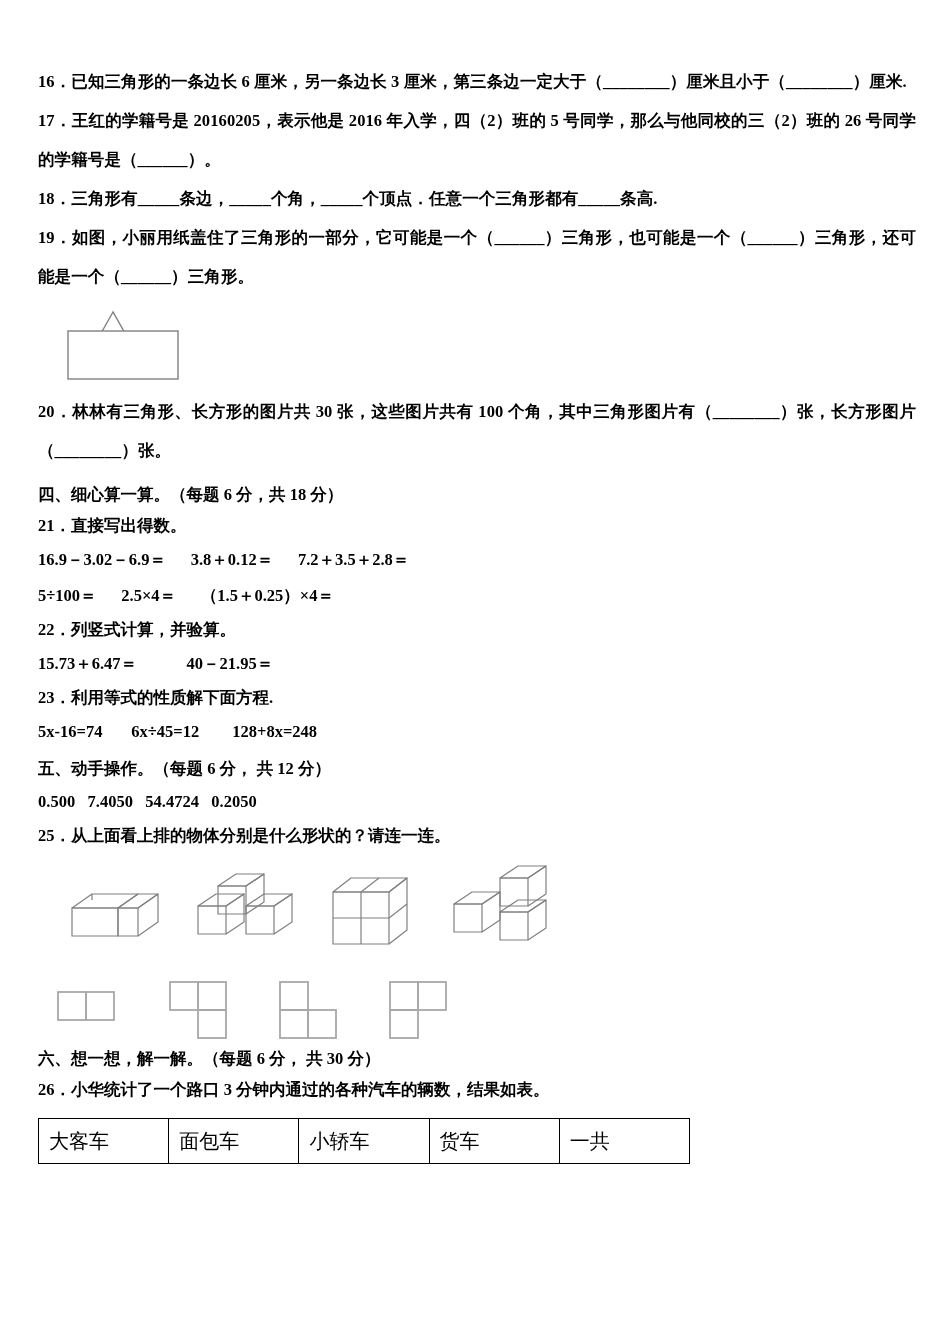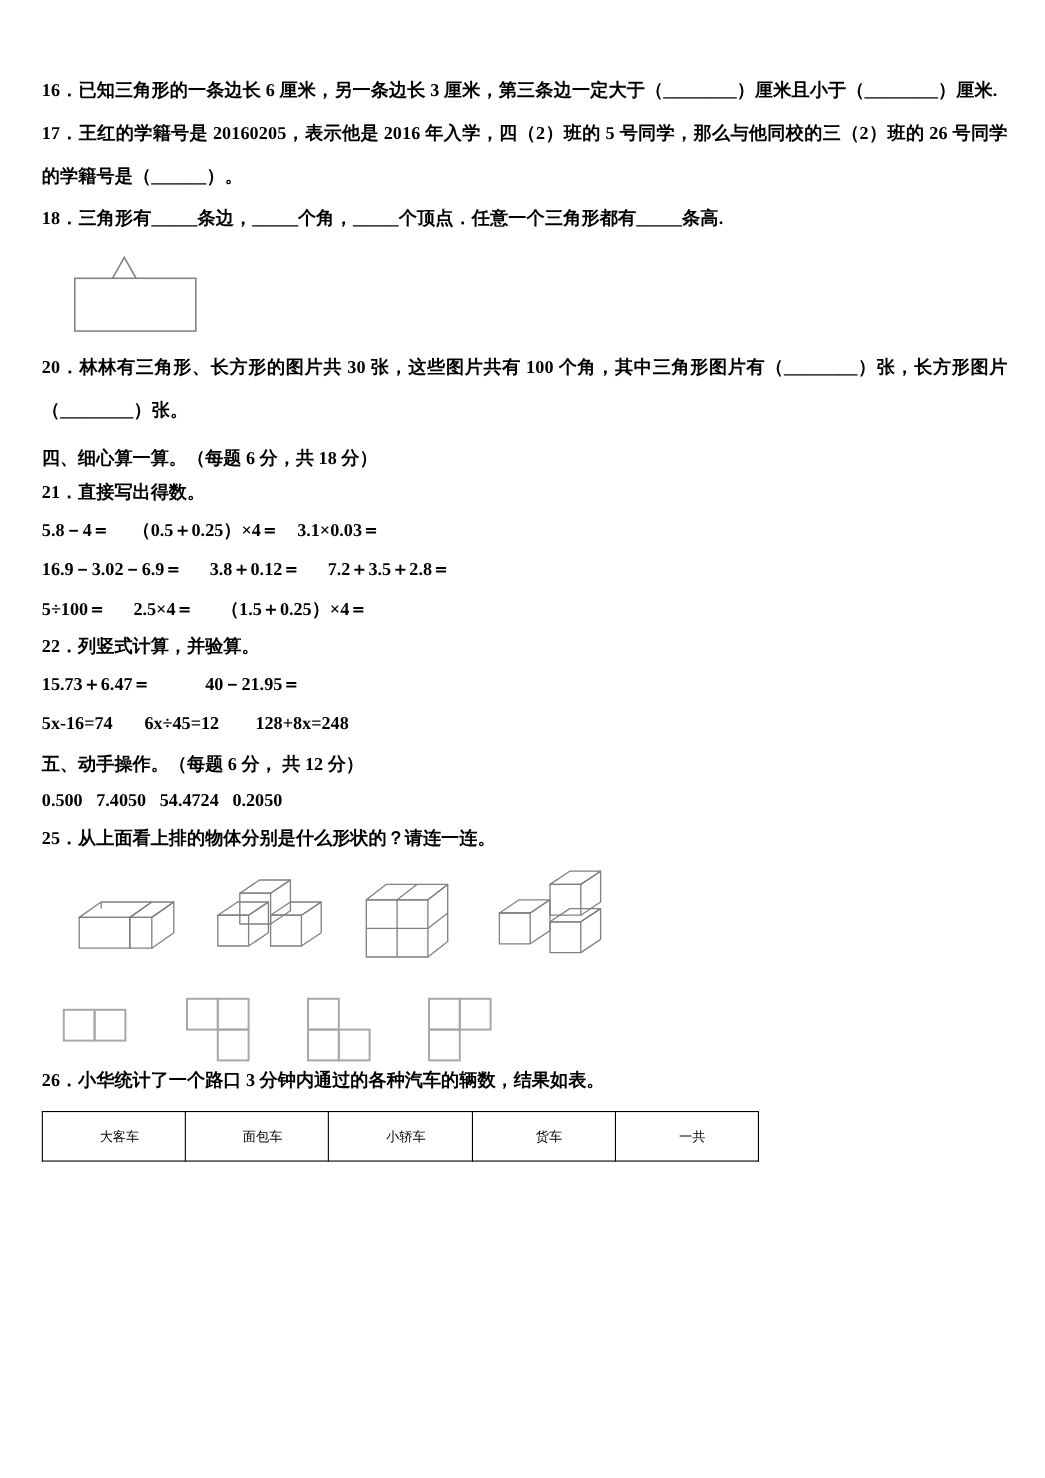--- a/index.html
+++ b/index.html
@@ -94,59 +94,59 @@
     border-collapse: collapse;
     margin-top: 12px;
     width: 652px;
     table-layout: fixed;
   }
   table.vehicle-table td {
     border: 1.3px solid #000;
     height: 44px;
     vertical-align: middle;
     padding: 0 0 0 10px;
-    font-size: 12px;
+    font-size: 20px;
     font-weight: normal;
     font-family: Liberation Sans, sans-serif;
-    text-align: center;
   }
 </style>
 </head>
 <body>
 
 <div class="page">
   <div class="content">
 
     <p class="q">16．已知三角形的一条边长 6 厘米，另一条边长 3 厘米，第三条边一定大于（________）厘米且小于（________）厘米.</p>
 
     <p class="q">17．王红的学籍号是 20160205，表示他是 2016 年入学，四（2）班的 5 号同学，那么与他同校的三（2）班的 26 号同学的学籍号是（______）。</p>
 
     <p class="q">18．三角形有_____条边，_____个角，_____个顶点．任意一个三角形都有_____条高.</p>
 
+    <p class="q">19．如图，小丽用纸盖住了三角形的一部分，它可能是一个（______）三角形，也可能是一个（______）三角形，还可能是一个（______）三角形。</p>
 
     <div class="fig19">
       <svg width="180" height="80" viewBox="0 0 180 80">
         <polygon points="55,6 33,45 77,45" fill="none" stroke="#808080" stroke-width="1.4"></polygon>
         <rect x="10" y="25" width="110" height="48" fill="#ffffff" stroke="#808080" stroke-width="1.4"></rect>
       </svg>
     </div>
 
     <p class="q">20．林林有三角形、长方形的图片共 30 张，这些图片共有 100 个角，其中三角形图片有（________）张，长方形图片（________）张。</p>
 
     <div class="gap-sm"></div>
 
     <p class="sec">四、细心算一算。（每题 6 分，共 18 分）</p>
     <p class="qhead">21．直接写出得数。</p>
-    <p class="calcline">5.8－4＝     （0.5＋0.25）×4＝    3.1×0.03＝</p>
     <p class="calcline">16.9－3.02－6.9＝      3.8＋0.12＝      7.2＋3.5＋2.8＝</p>
     <p class="calcline">5÷100＝      2.5×4＝      （1.5＋0.25）×4＝</p>
 
     <p class="qhead">22．列竖式计算，并验算。</p>
     <p class="calcline">15.73＋6.47＝            40－21.95＝</p>
 
+    <p class="qhead">23．利用等式的性质解下面方程.</p>
     <p class="calcline">5x-16=74       6x÷45=12        128+8x=248</p>
 
     <p class="sec">五、动手操作。（每题 6 分， 共 12 分）</p>
     <p class="calcline">0.500   7.4050   54.4724   0.2050</p>
 
     <p class="qhead">25．从上面看上排的物体分别是什么形状的？请连一连。</p>
 
     <div class="cube-row">
 
       <div class="cube-item" style="left:24px;">
@@ -246,20 +246,21 @@
           <g fill="none" stroke="#a8a8a8" stroke-width="1.8">
             <rect x="4" y="4" width="28" height="28"></rect>
             <rect x="32" y="4" width="28" height="28"></rect>
             <rect x="4" y="32" width="28" height="28"></rect>
           </g>
         </svg>
       </div>
 
     </div>
 
+    <p class="sec">六、想一想，解一解。（每题 6 分， 共 30 分）</p>
     <p class="qhead">26．小华统计了一个路口 3 分钟内通过的各种汽车的辆数，结果如表。</p>
 
     <table class="vehicle-table">
       <tbody>
           <tr>
         <td>大客车</td>
         <td>面包车</td>
         <td>小轿车</td>
         <td>货车</td>
         <td>一共</td>

